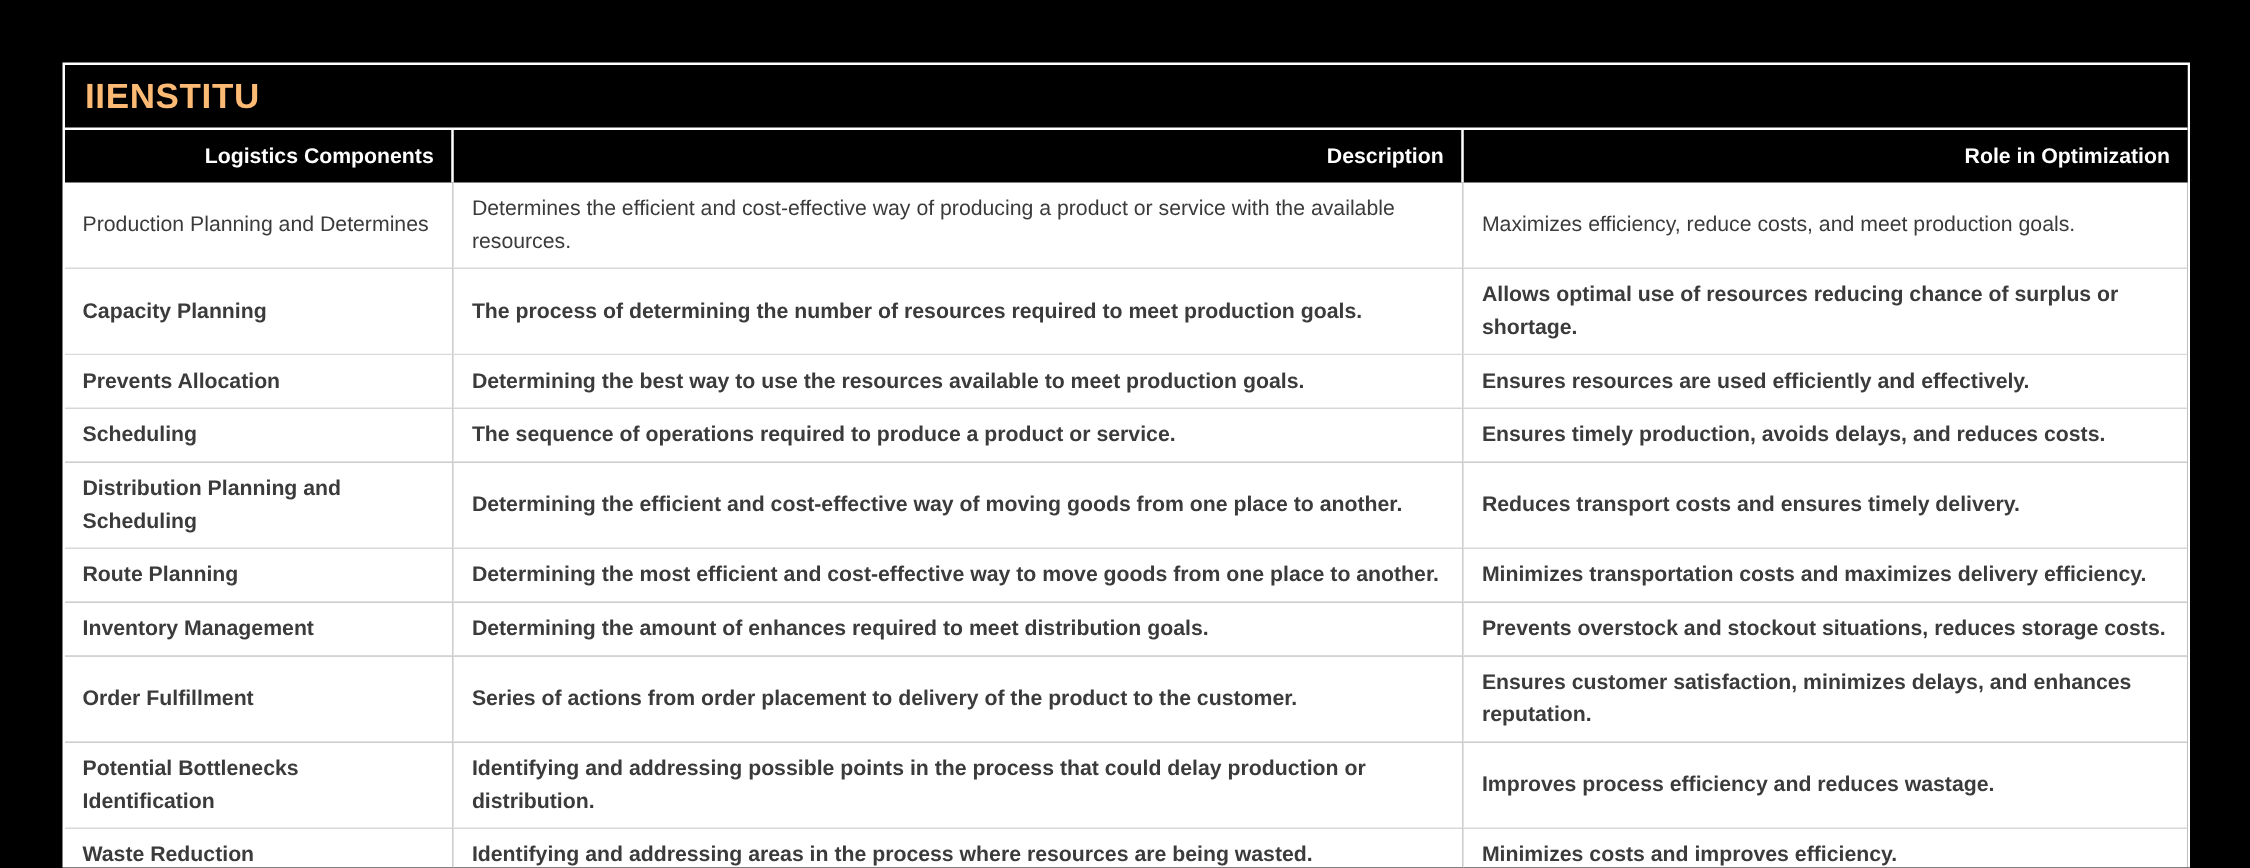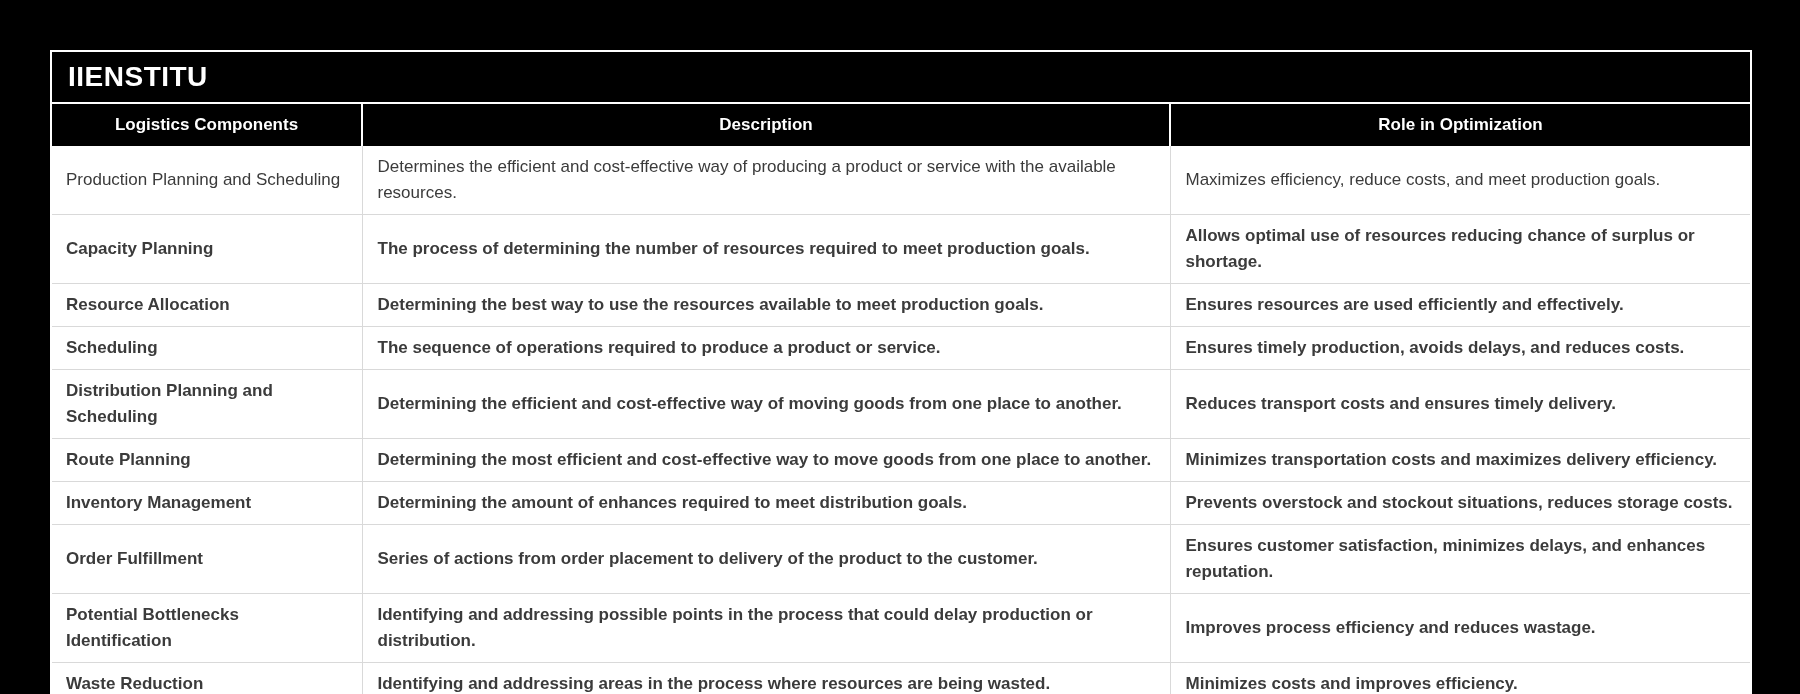--- a/index.html
+++ b/index.html
@@ -18,21 +18,21 @@
     position: absolute;
     left: 50px;
     top: 50px;
     width: 1702px;
     box-sizing: border-box;
     border: 2px solid #ffffff;
     background: #000000;
   }
   .card-title {
     background: #000000;
-    color: #ffffff;
+    color: #fdba74;
     font-size: 28px;
     font-weight: 700;
     letter-spacing: 0.5px;
     height: 50px;
     line-height: 50px;
     padding: 0 16px;
     border-bottom: 2px solid #ffffff;
   }
   table.logistics {
     width: 100%;
@@ -40,21 +40,21 @@
     table-layout: fixed;
   }
   .col-1 { width: 310px; }
   .col-2 { width: 808px; }
   .col-3 { width: 580px; }
   table.logistics th {
     background: #000000;
     color: #ffffff;
     font-size: 17px;
     font-weight: 700;
-    text-align: center;
+    text-align: right;
     padding: 10px 14px;
     line-height: 22px;
   }
   table.logistics th + th {
     border-left: 2px solid #ffffff;
   }
   table.logistics td {
     background: #ffffff;
     color: #3b3b3b;
     font-size: 17px;
@@ -88,31 +88,31 @@
     </colgroup>
     <thead>
       <tr>
         <th>Logistics Components</th>
         <th>Description</th>
         <th>Role in Optimization</th>
       </tr>
     </thead>
     <tbody id="table-body">
         <tr>
-          <td class="cell-component">Production Planning and Scheduling</td>
+          <td class="cell-component">Production Planning and Determines</td>
           <td class="cell-description">Determines the efficient and cost-effective way of producing a product or service with the available resources.</td>
           <td class="cell-role">Maximizes efficiency, reduce costs, and meet production goals.</td>
         </tr>
         <tr>
           <td class="cell-component">Capacity Planning</td>
           <td class="cell-description">The process of determining the number of resources required to meet production goals.</td>
           <td class="cell-role">Allows optimal use of resources reducing chance of surplus or shortage.</td>
         </tr>
         <tr>
-          <td class="cell-component">Resource Allocation</td>
+          <td class="cell-component">Prevents Allocation</td>
           <td class="cell-description">Determining the best way to use the resources available to meet production goals.</td>
           <td class="cell-role">Ensures resources are used efficiently and effectively.</td>
         </tr>
         <tr>
           <td class="cell-component">Scheduling</td>
           <td class="cell-description">The sequence of operations required to produce a product or service.</td>
           <td class="cell-role">Ensures timely production, avoids delays, and reduces costs.</td>
         </tr>
         <tr>
           <td class="cell-component">Distribution Planning and

